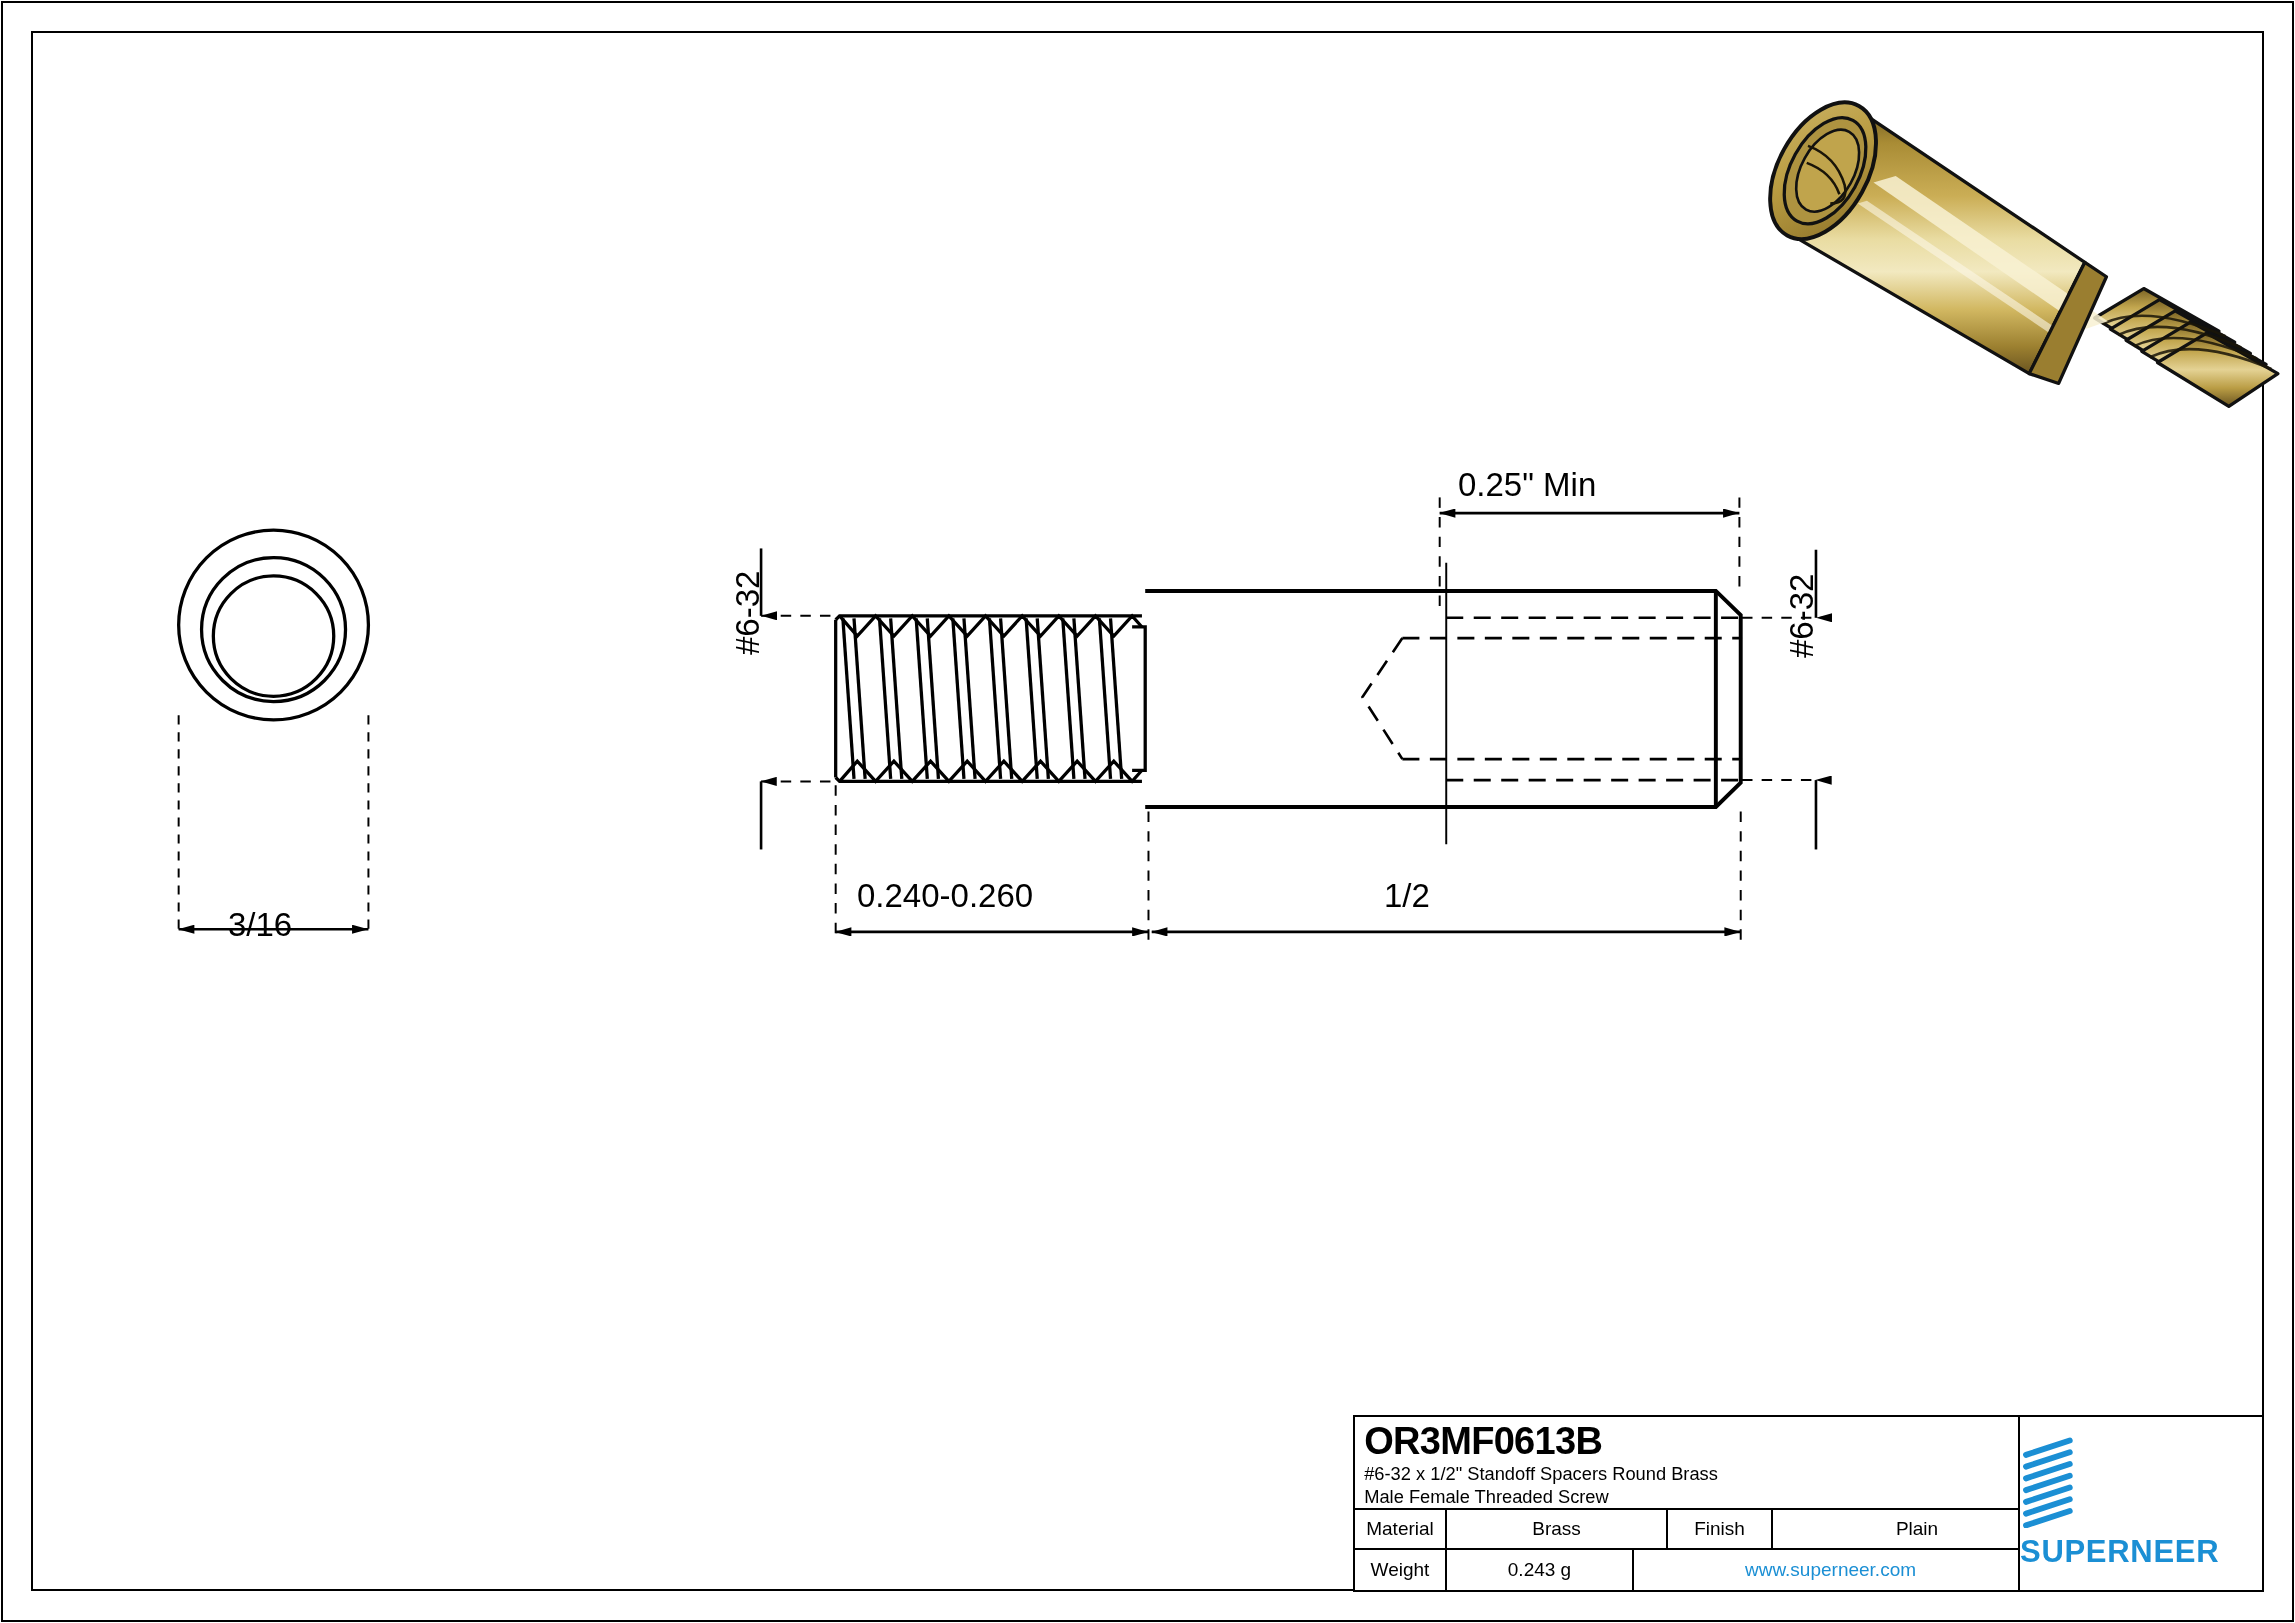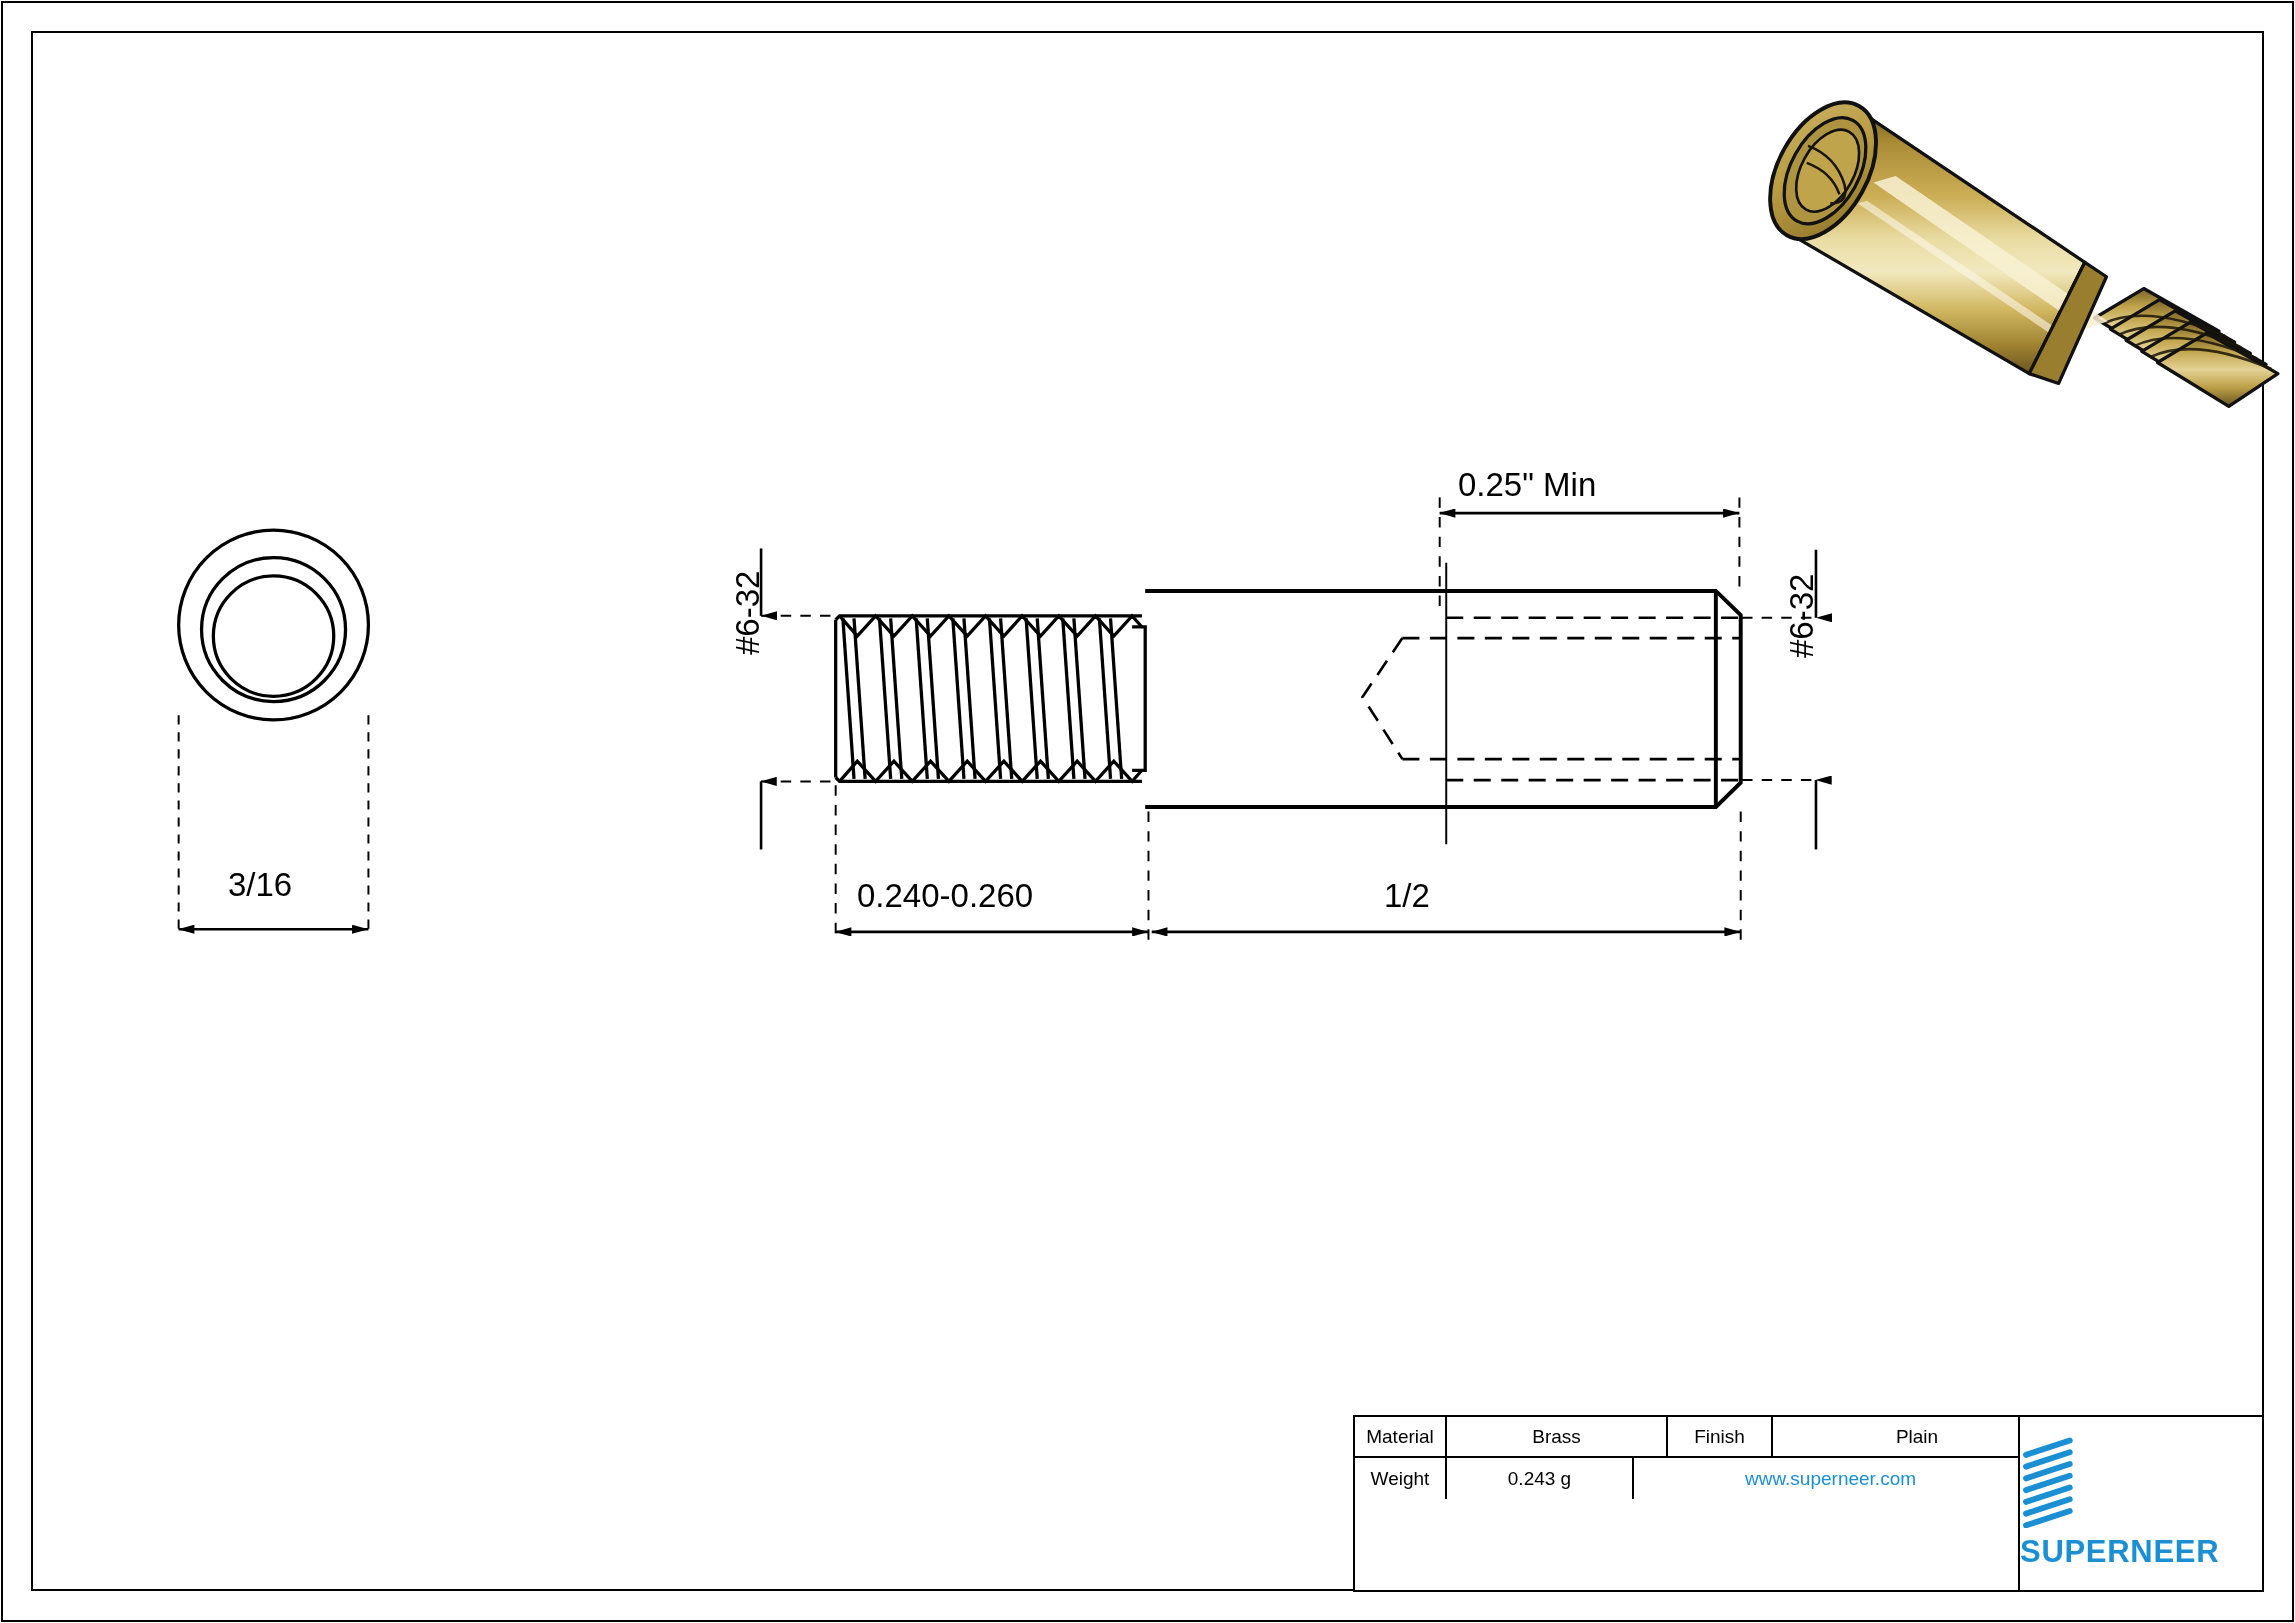--- a/index.html
+++ b/index.html
@@ -33,21 +33,21 @@
     pointer-events: none;
   }
 
   
   .dimtext {
     position: absolute;
     font-family: "Liberation Sans", sans-serif;
     color: #000;
     white-space: nowrap;
   }
-  .dim-3-16   { left: 228px;  top: 866px; font-size: 33px; }
+  .dim-3-16   { left: 228px;  top: 906px; font-size: 33px; }
   .dim-025    { left: 1458px; top: 466px;  font-size: 33px; }
   .dim-240    { left: 857px; top: 877px; font-size: 33px; }
   .dim-half   { left: 1384px; top: 877px; font-size: 33px; }
   .dim-632-left {
     left: 729px; top: 655px;
     font-size: 33px;
     transform: rotate(-90deg);
     transform-origin: 0 0;
   }
   .dim-632-right {
@@ -334,20 +334,25 @@
         <path d="M160,238 Q198,252 210,286"></path>
       </g>
     </g>
   </svg>
 
 
   <div id="title-block">
 
     <div class="tb-left">
 
+      <div class="tb-desc">
+        <div class="tb-partno">OR3MF0613B</div>
+        <div class="tb-descline">#6-32 x 1/2" Standoff Spacers Round Brass</div>
+        <div class="tb-descline">Male Female Threaded Screw</div>
+      </div>
 
       <div class="tb-row">
         <div class="tb-cell cell-label">Material</div>
         <div class="tb-cell cell-value">Brass</div>
         <div class="tb-cell cell-finlbl">Finish</div>
         <div class="tb-cell cell-finval">Plain</div>
       </div>
 
       <div class="tb-row">
         <div class="tb-cell cell-label">Weight</div>

